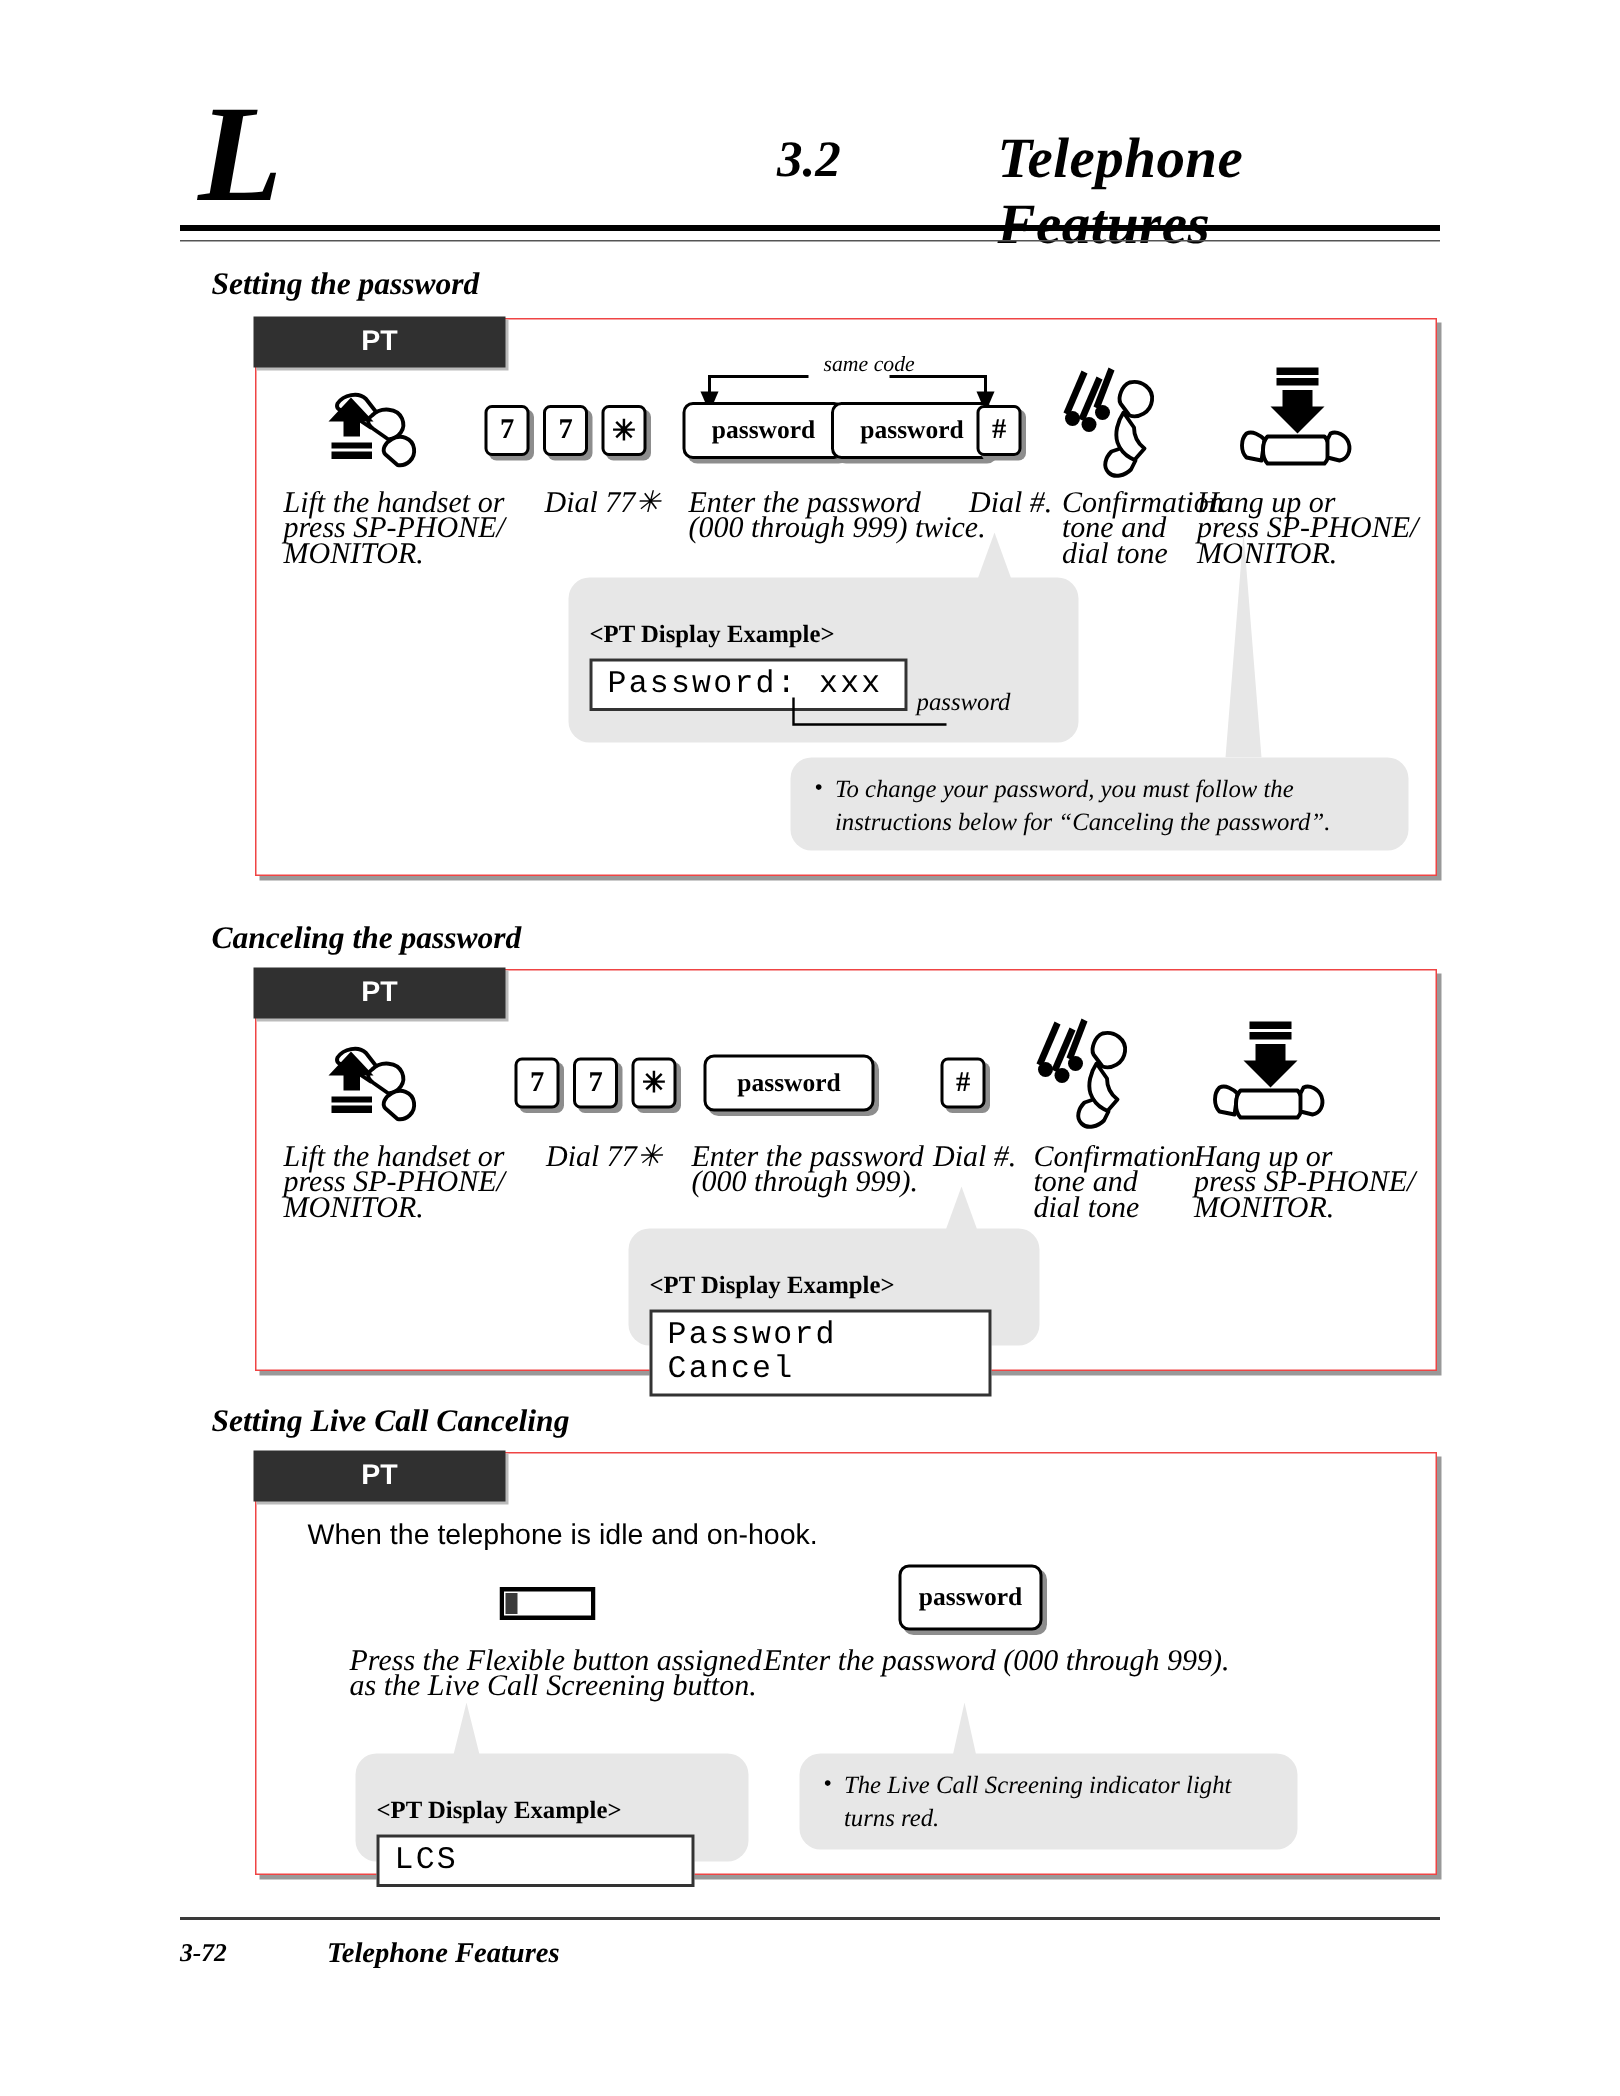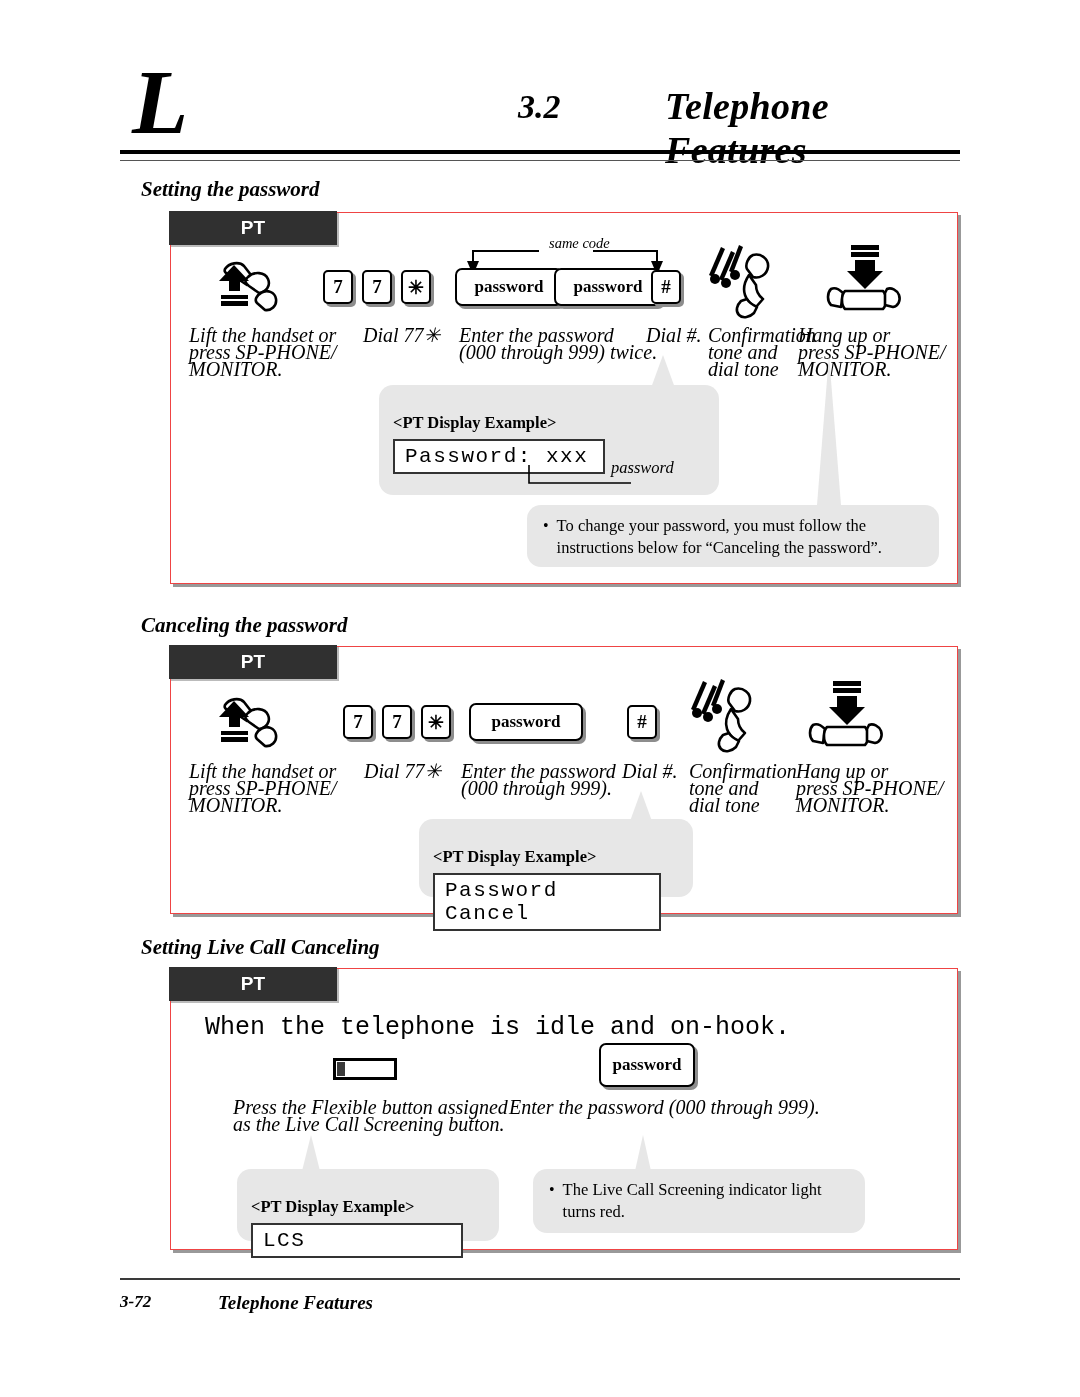--- a/index.html
+++ b/index.html
@@ -107,22 +107,22 @@
   .step-label {
     position: absolute;
     font-family: "Liberation Serif", serif;
     font-style: italic;
     font-size: 20px;
     line-height: 17px;
     white-space: pre-line;
   }
   .plain-text {
     position: absolute;
-    font-family: Liberation Mono, monospace;
-    font-size: 25px;
+    font-family: Liberation Sans, sans-serif;
+    font-size: 19px;
   }
 
   
   .key {
     position: absolute;
     border: 2px solid #000;
     border-radius: 5px;
     background: #fff;
     box-shadow: 3px 3px 0 #8d8d8d;
     box-sizing: border-box;
@@ -169,20 +169,21 @@
     background: #fff;
     font-family: "Liberation Mono", monospace;
     font-size: 21px;
     letter-spacing: 1.5px;
     padding: 4px 10px;
     display: inline-block;
     box-sizing: border-box;
   }
   .note-text {
     font-family: "Liberation Serif", serif;
+    font-style: italic;
     font-size: 16.5px;
     line-height: 22px;
   }
   .note-bullet {
     display: flex;
     gap: 8px;
   }
   .note-bullet .dot {
     font-size: 16px;
     line-height: 22px;

